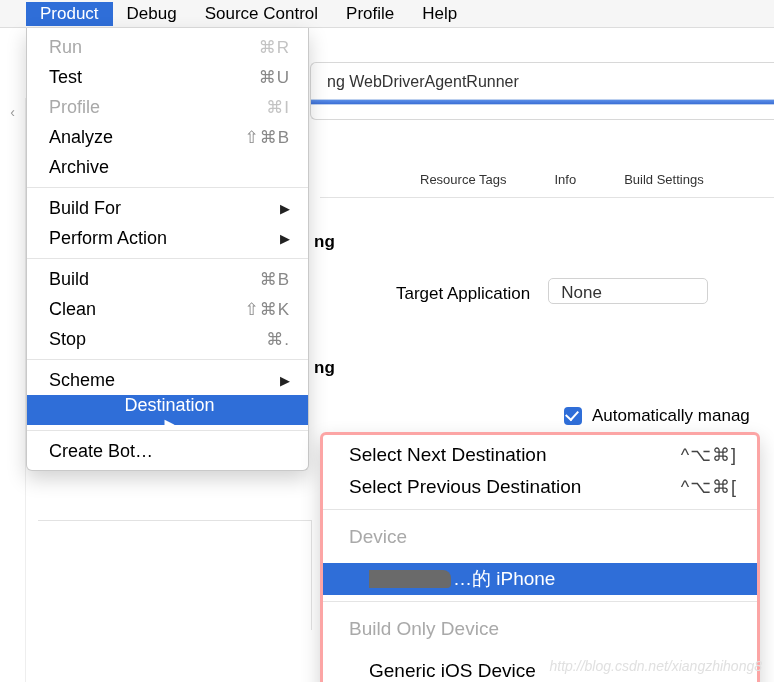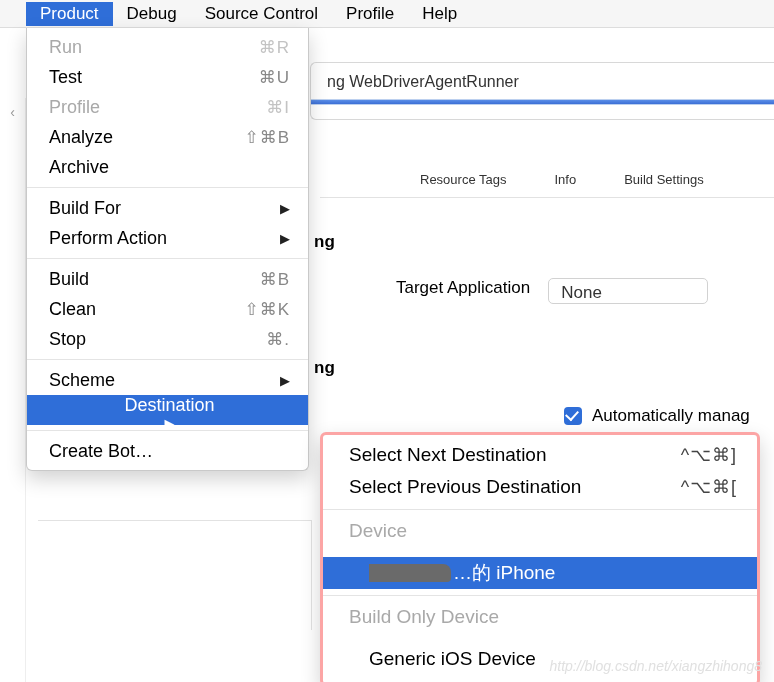--- a/index.html
+++ b/index.html
@@ -97,20 +97,21 @@
       padding: 0 20px 0 26px;
       font-size: 19px;
     }
     .submenu .row .label { flex: 1; }
     .submenu .row .sc { font-size: 18px; color: #444; letter-spacing: 1px; }
     .submenu .sep { height: 1px; background: #e4e4e4; margin: 6px 0; }
     .submenu .header {
       padding: 4px 20px 2px 26px;
       font-size: 19px;
       color: #a9a9a9;
+      margin-top: 12px;
     }
     .submenu .row.sel {
       background: #2f6ed8;
       color: #fff;
     }
     .submenu .indent { padding-left: 46px; margin-top: 13px; }
     .smudge {
       display: inline-block;
       width: 82px; height: 18px;
       background: #6a6a6a;
@@ -165,21 +166,21 @@
       position: absolute;
       left: 314px;
       font-weight: 600;
       font-size: 17px;
     }
     .bg .target-row {
       position: absolute;
       left: 396px; top: 250px;
       font-size: 17px;
       display: flex;
-      align-items: flex-start;
+      align-items: flex-end;
       gap: 18px;
     }
     .bg .target-row .sel {
       border: 1px solid #d2d2d2;
       border-radius: 5px;
       padding: 4px 40px 0 12px;
       min-width: 160px;
       color: #333;
       position: relative;
     }

